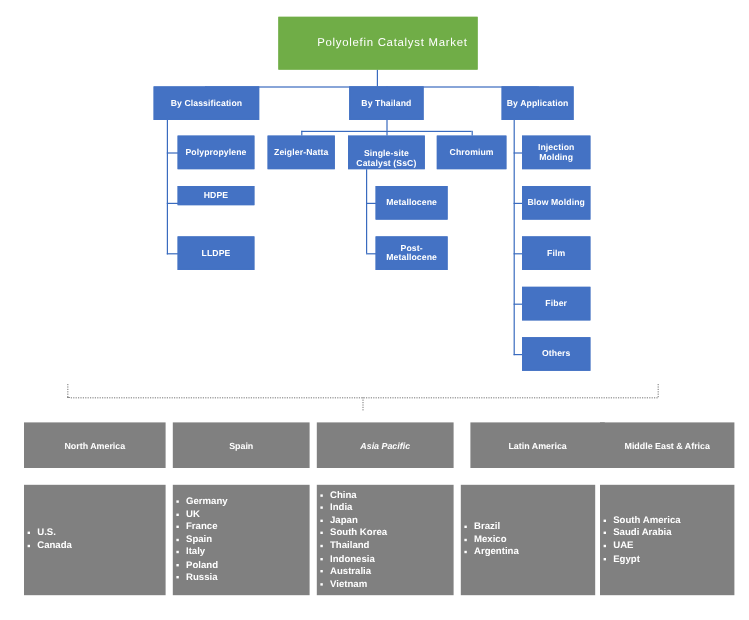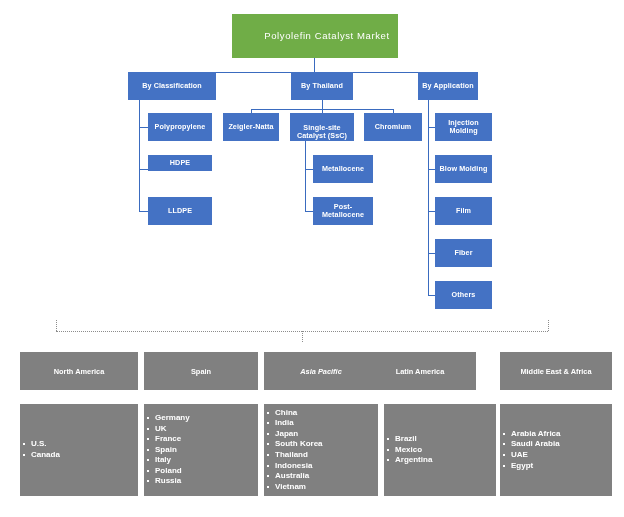--- a/index.html
+++ b/index.html
@@ -217,21 +217,21 @@
 
   <div class="region-head" style="left:20px; top:352px; width:118px; height:38px;">
     <span>North America</span>
   </div>
   <div class="region-head" style="left:144px; top:352px; width:114px; height:38px;">
     <span>Spain</span>
   </div>
   <div class="region-head" style="left:264px; top:352px; width:114px; height:38px;font-style:italic;">
     <span>Asia Pacific</span>
   </div>
-  <div class="region-head" style="left:364px; top:352px; width:112px; height:38px;">
+  <div class="region-head" style="left:392px; top:352px; width:112px; height:38px;">
     <span>Latin America</span>
   </div>
   <div class="region-head" style="left:500px; top:352px; width:112px; height:38px;">
     <span>Middle East &amp; Africa</span>
   </div>
 
   <div class="region-body" style="left:20px; top:404px; width:118px; height:92px;">
     <ul>
       <li>U.S.</li>
       <li>Canada</li>
@@ -266,20 +266,20 @@
   <div class="region-body" style="left:384px; top:404px; width:112px; height:92px;">
     <ul>
       <li>Brazil</li>
       <li>Mexico</li>
       <li>Argentina</li>
     </ul>
   </div>
 
   <div class="region-body" style="left:500px; top:404px; width:112px; height:92px;">
     <ul>
-      <li>Arabia Africa</li>
+      <li>South America</li>
       <li>Saudi Arabia</li>
       <li>UAE</li>
       <li>Egypt</li>
     </ul>
   </div>
 
 </div>
 
 </body></html>

